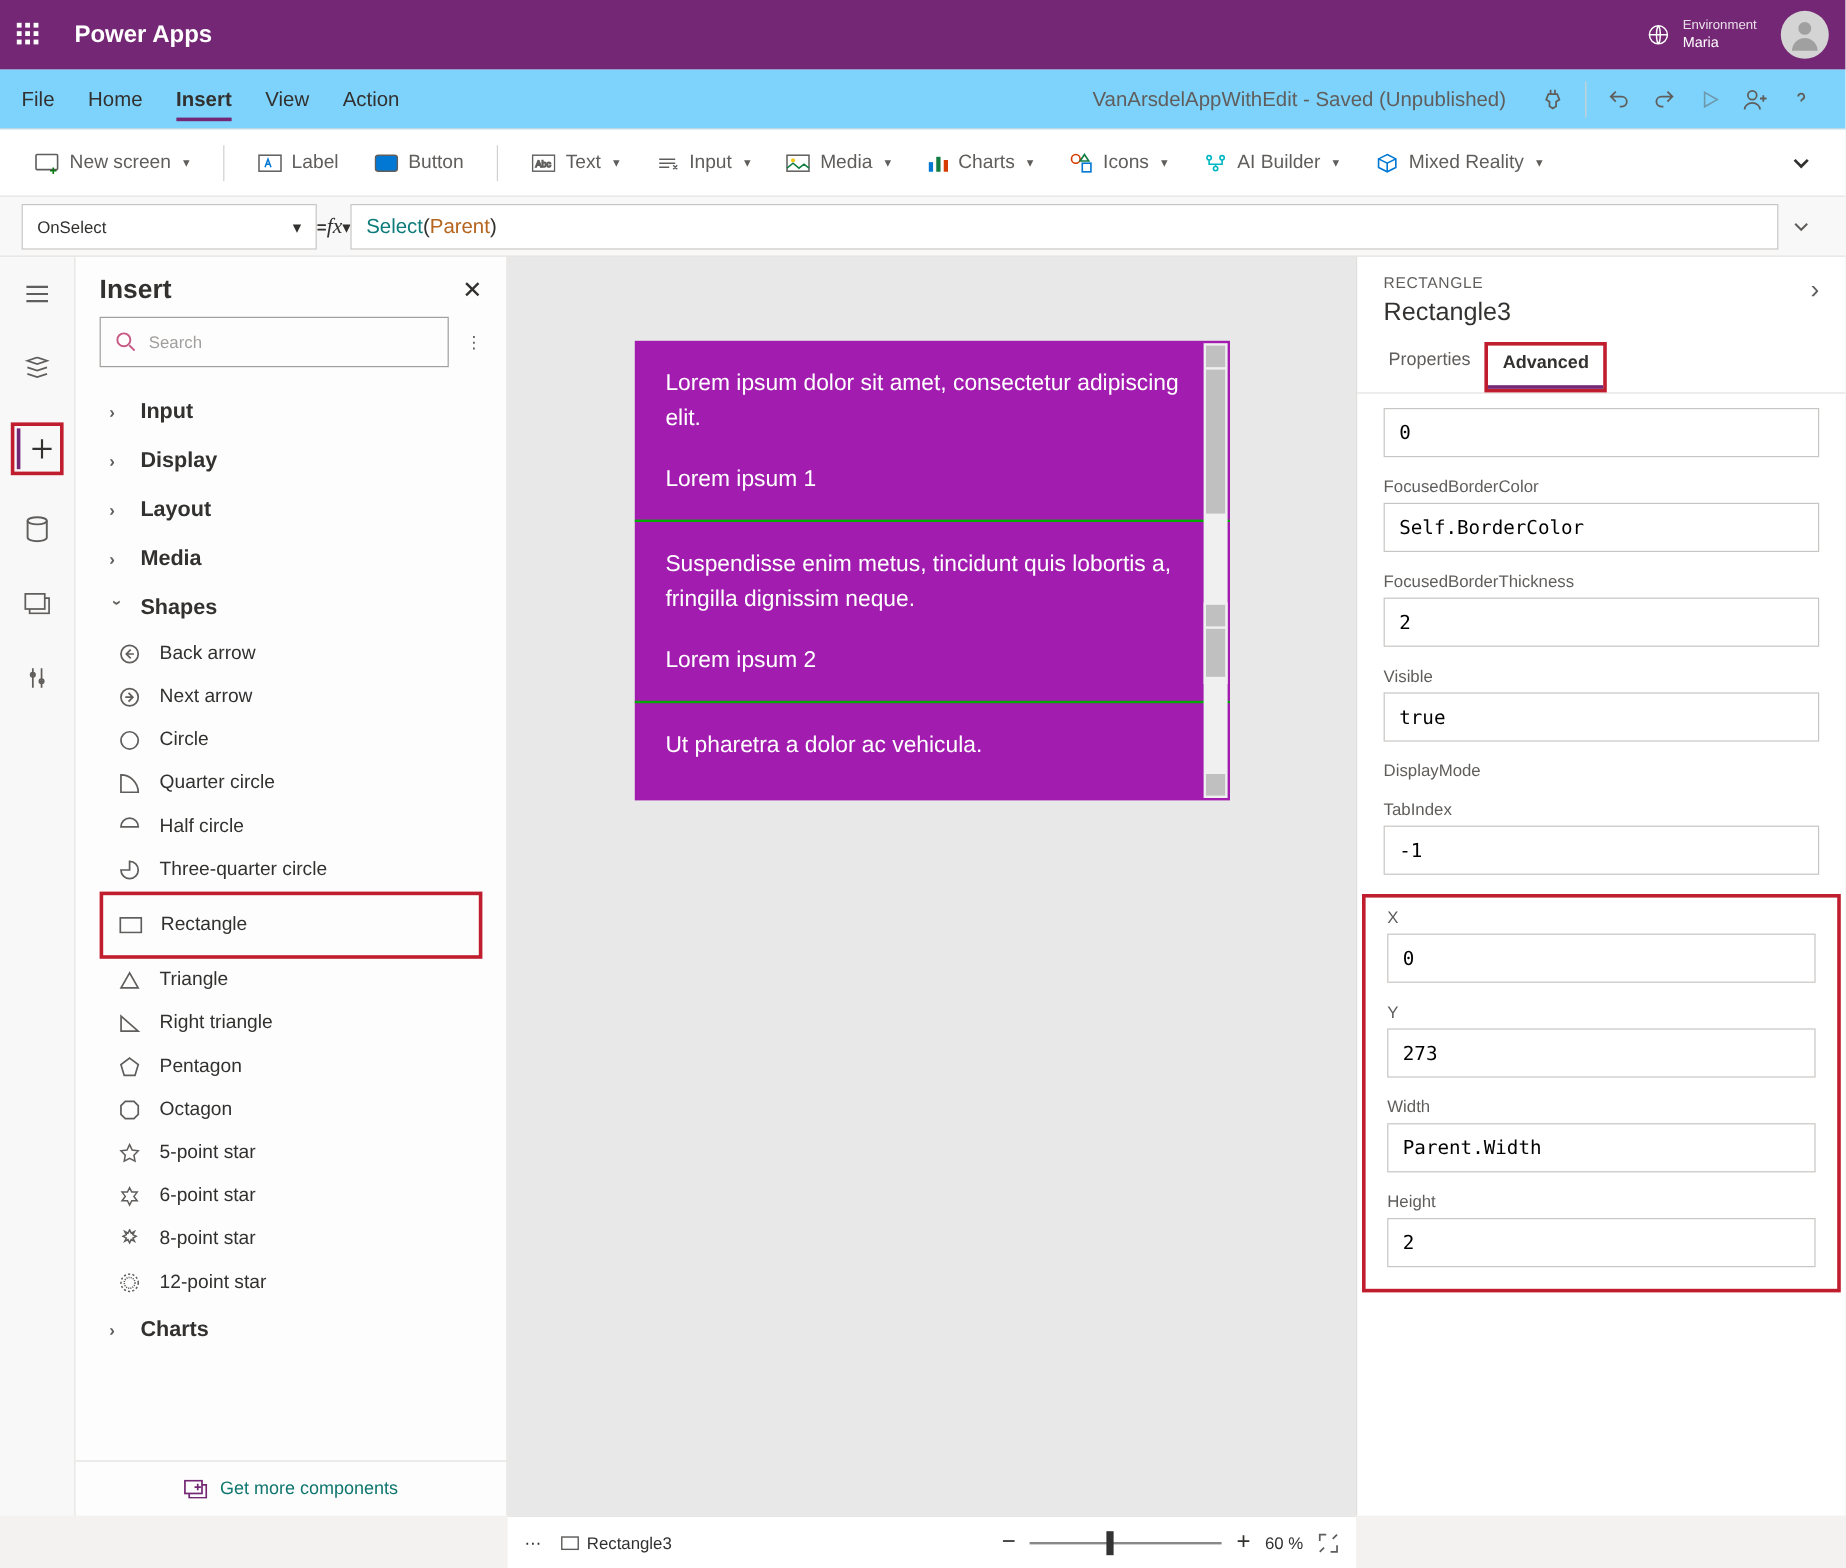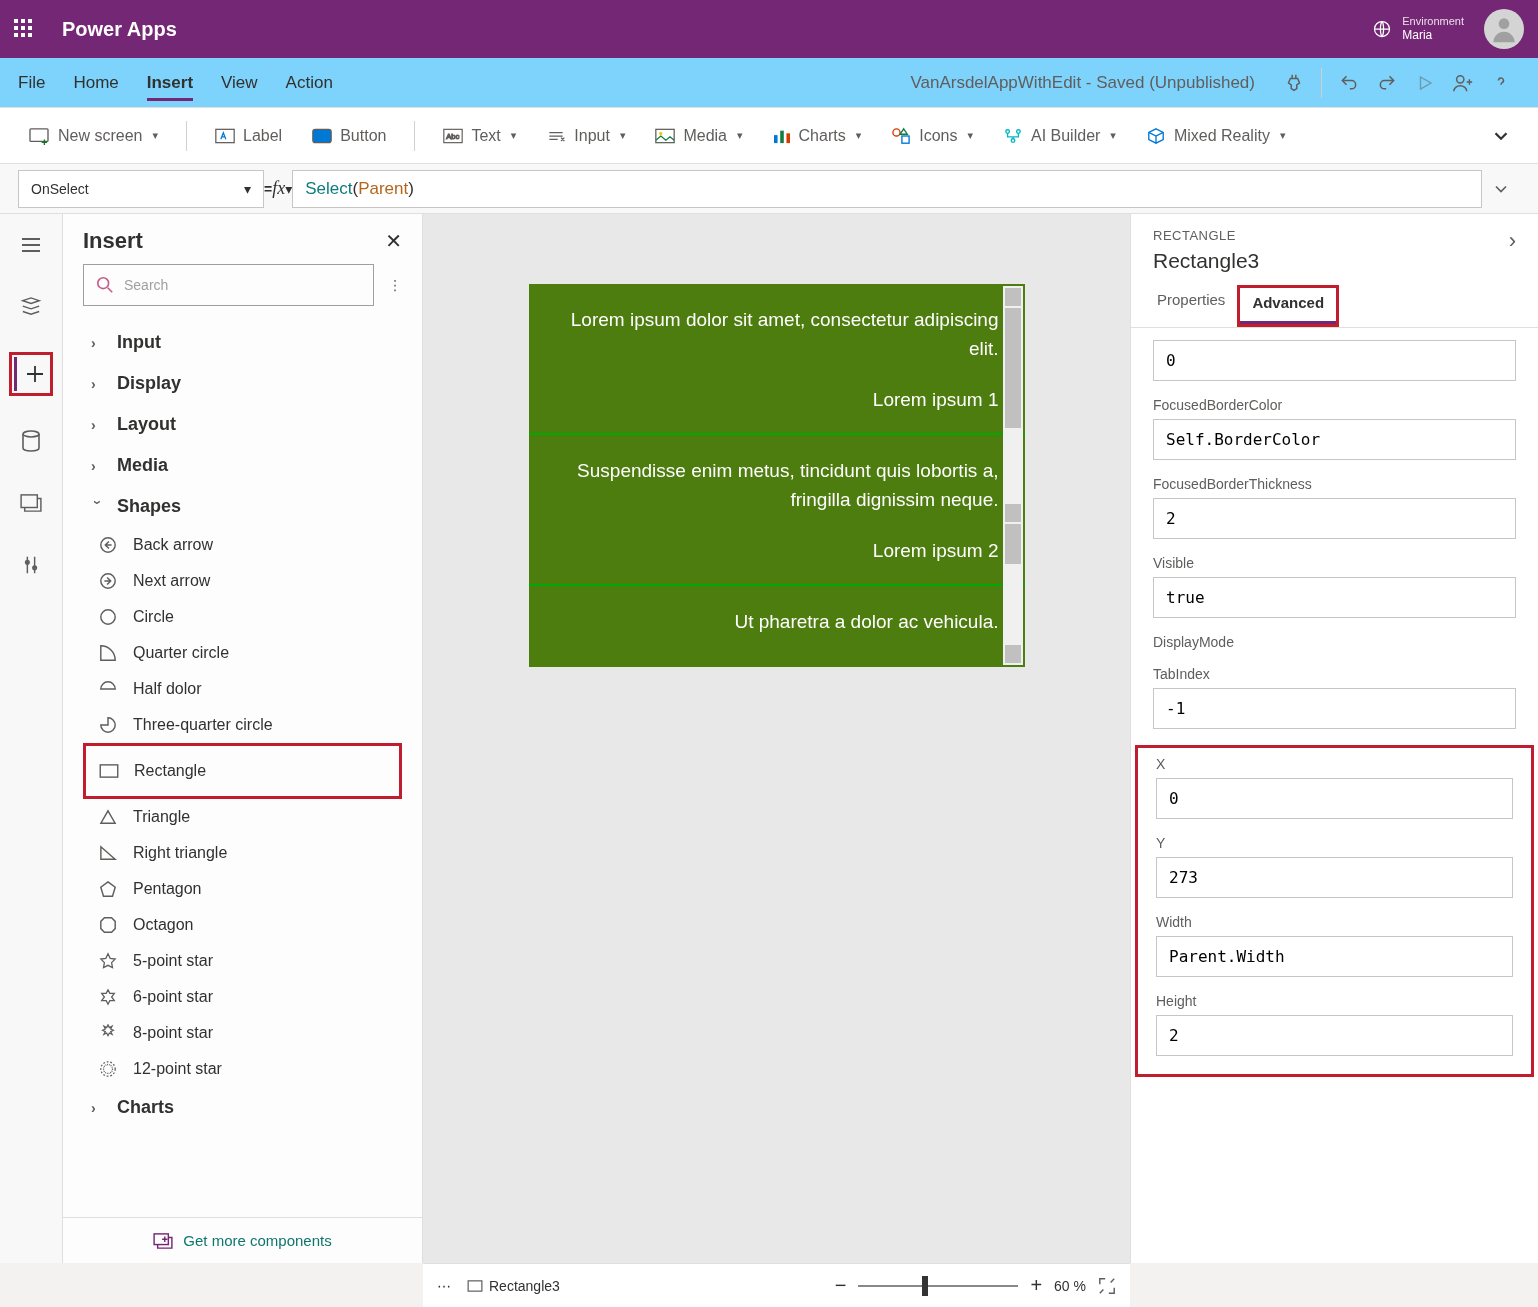--- a/index.html
+++ b/index.html
@@ -48,21 +48,21 @@
 .lp-search { flex:1; height:42px; border:1px solid #a19f9d; display:flex; align-items:center; padding:0 12px; gap:10px; color:#a19f9d;}
 .lp-list { flex:1; overflow-y:auto; padding: 4px 0 12px 0;}
 .lp-cat { display:flex; align-items:center; gap:12px; padding: 10px 20px 10px 28px; font-size: 18px; font-weight:600; cursor:pointer;}
 .lp-cat .chev { width:14px; color:#605e5c; font-size:14px;}
 .lp-shape { display:flex; align-items:center; gap:14px; padding: 9px 20px 9px 34px; font-size: 16px; cursor:pointer;}
 .lp-shape .icon { width:22px; display:flex; justify-content:center; color:#605e5c;}
 .lp-rect-highlight { border:3px solid #c01e2e; margin: 0 20px; padding: 7px 0 7px 12px;}
 .lp-footer { border-top:1px solid #e1dfdd; padding:14px; text-align:center; color:#0f766e; font-size:15px; display:flex; justify-content:center; gap:10px; align-items:center;}
 
 .canvas-area { flex:1; background:#e8e8e8; display:flex; align-items:flex-start; justify-content:center; padding-top: 70px; position:relative;}
-.canvas { width: 496px; background:#4d7c0f; color:#fff; position:relative;text-align:right;}
+.canvas { width: 496px; background:#a21caf; color:#fff; position:relative;}
 .canvas-scroll { position:absolute; right:2px; top:2px; bottom:2px; width:20px; background:#f0f0f0;}
 .canvas-scroll .thumb { background:#c0c0c0; margin:2px; }
 .card { padding: 22px 26px; }
 .card .desc { font-size:19px; line-height:1.5; }
 .card .sub { font-size:19px; margin-top: 26px;}
 .sep { height:2px; background:#0a0;}
 
 .right-panel { width: 408px; background:#fff; border-left:1px solid #e1dfdd; display:flex; flex-direction:column;}
 .rp-header { padding: 14px 22px 2px 22px; display:flex; justify-content:space-between;}
 .rp-header .type { font-size:13px; color:#605e5c; letter-spacing:0.5px;}
@@ -386,21 +386,21 @@
             </svg>
           </span>
           <span>Quarter circle</span>
         </div>
       <div class="lp-shape">
           <span class="icon">
             <svg width="18" height="18" viewBox="0 0 20 20" fill="none" stroke="#605e5c" stroke-width="1.6">
               <path d="M2 10a8 8 0 0 1 16 0z"></path>
             </svg>
           </span>
-          <span>Half dolor</span>
+          <span>Half circle</span>
         </div>
       <div class="lp-shape">
           <span class="icon">
             <svg width="18" height="18" viewBox="0 0 20 20" fill="none" stroke="#605e5c" stroke-width="1.6">
               <path d="M10 2a8 8 0 1 1-8 8h8z"></path>
             </svg>
           </span>
           <span>Three-quarter circle</span>
         </div>
       <div class="lp-rect-highlight">

